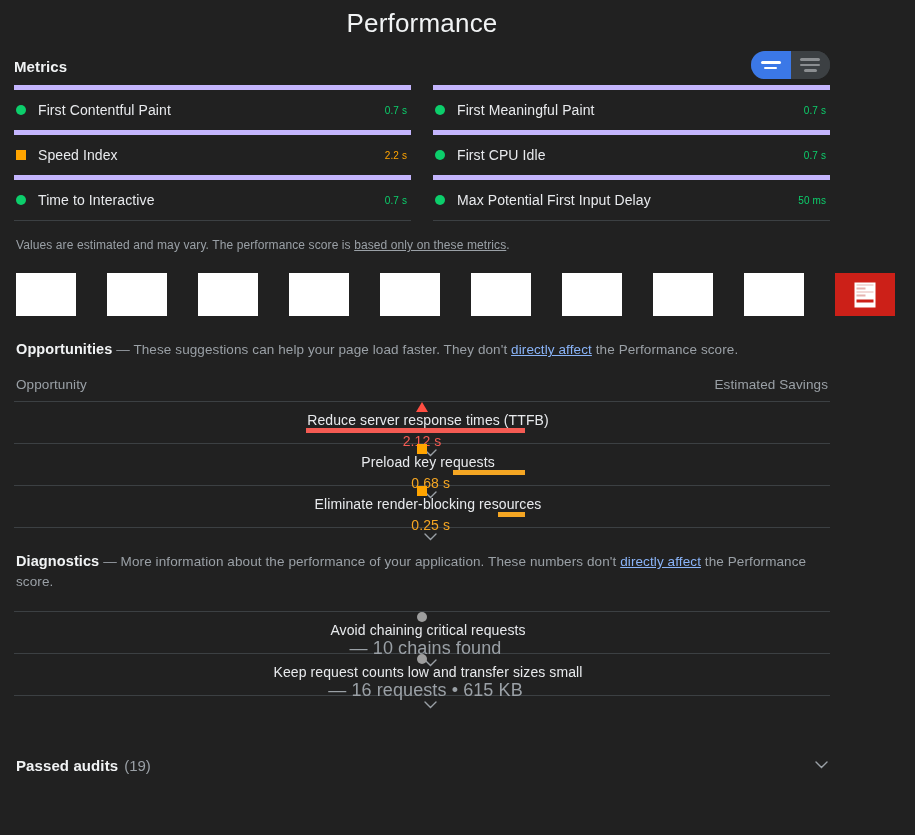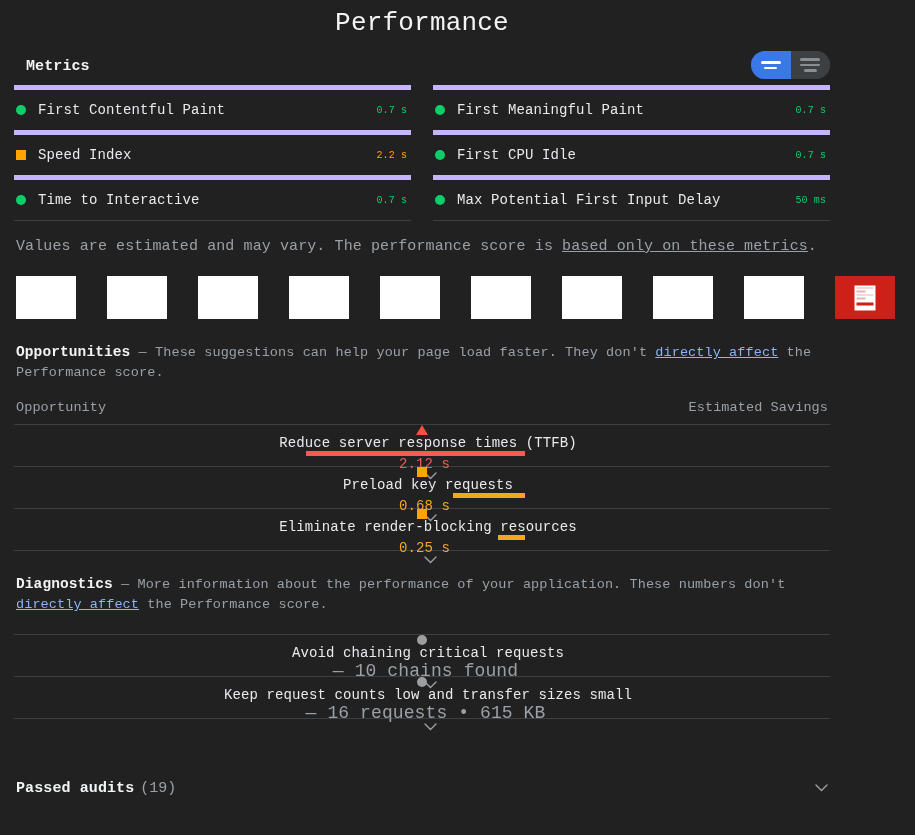--- a/index.html
+++ b/index.html
@@ -15,21 +15,20 @@
     font-family: "Liberation Sans", sans-serif;
     color: #e8eaed;
     -webkit-font-smoothing: antialiased;
   }
 
   .report {
     width: 844px;
     height: 835px;
     position: relative;
     padding: 0 14px;
-    font-family: Liberation Mono, monospace;
   }
 
   
   .category-header {
     text-align: center;
     padding-top: 5px;
     padding-bottom: 10px;
   }
   .category-title {
     font-size: 26px;
@@ -42,21 +41,21 @@
   
   .metrics-head {
     position: relative;
     height: 34px;
   }
   .section-title {
     font-size: 15px;
     font-weight: 700;
     color: #f1f3f4;
     position: absolute;
-    left: 12px;
+    left: 0;
     top: 7px;
     letter-spacing: 0.1px;
   }
 
   
   .metrics-toggle {
     position: absolute;
     right: 0;
     top: 0;
     width: 79px;
@@ -138,21 +137,21 @@
   }
   .metrics-rule-grid {
     display: grid;
     grid-template-columns: 1fr 1fr;
     column-gap: 22px;
   }
   .metrics-rule-grid > div { border-top: 1px solid #3c4043; height: 0; }
 
   
   .disclaimer {
-    font-size: 15px;
+    font-size: 12px;
     color: #9aa0a6;
     padding: 17px 2px 0 2px;
     letter-spacing: 0.1px;
   }
   .disclaimer a {
     color: #9aa0a6;
     text-decoration: underline;
   }
 
   
@@ -247,21 +246,21 @@
   .spark-bar.fail { background: #f45b53; }
   .spark-bar.average { background: #f5a623; }
 
   .savings {
     font-size: 14px;
     width: 56px;
     text-align: right;
     white-space: nowrap;
     letter-spacing: 0.1px;
   }
-  .savings.fail { color: #f45b53; }
+  .savings.fail { color: #f45b53; text-align: center; }
   .savings.average { color: #f5a623; }
 
   .chevron {
     width: 22px;
     display: flex;
     align-items: center;
     justify-content: flex-end;
     margin-left: 8px;
   }
   .chevron svg { display: block; }

